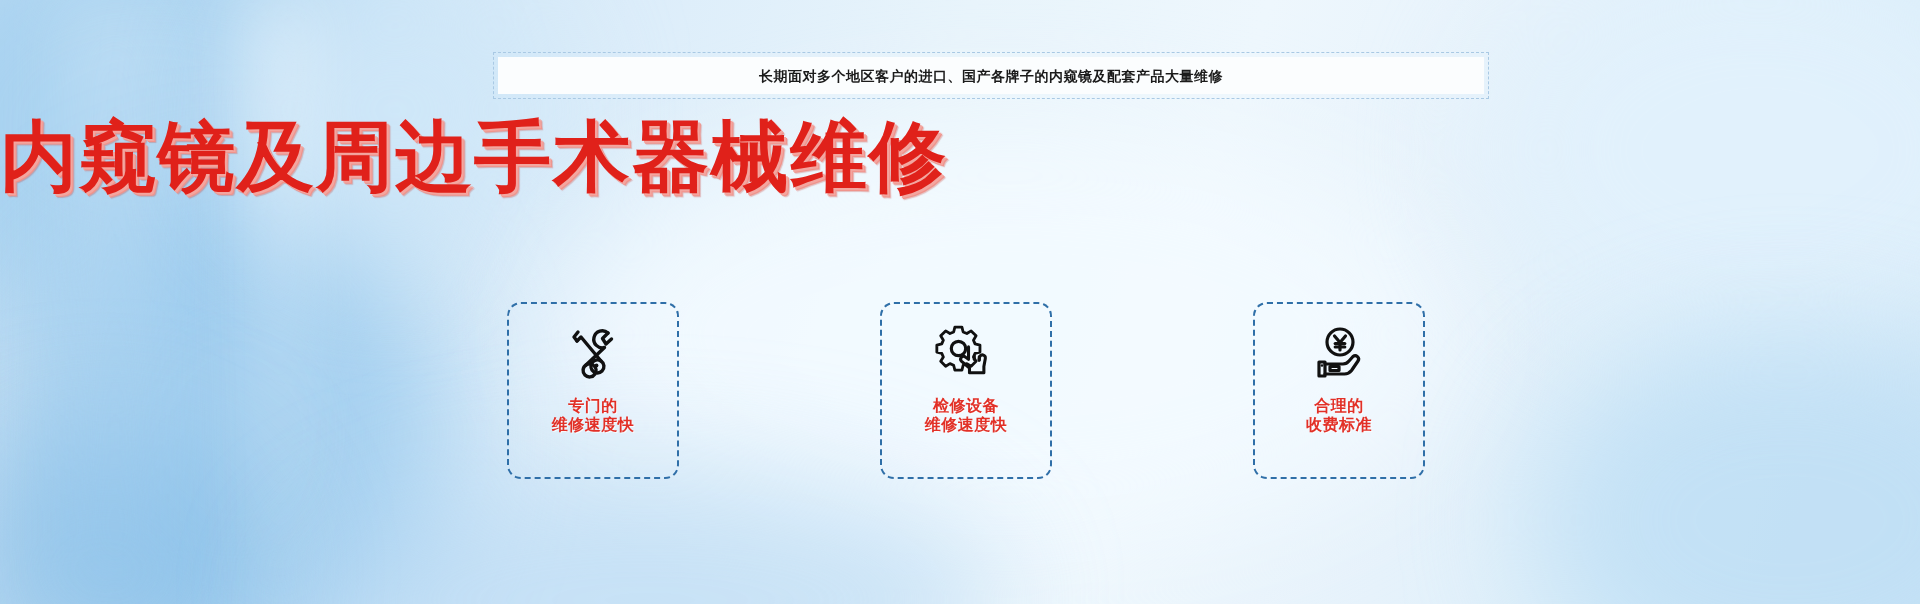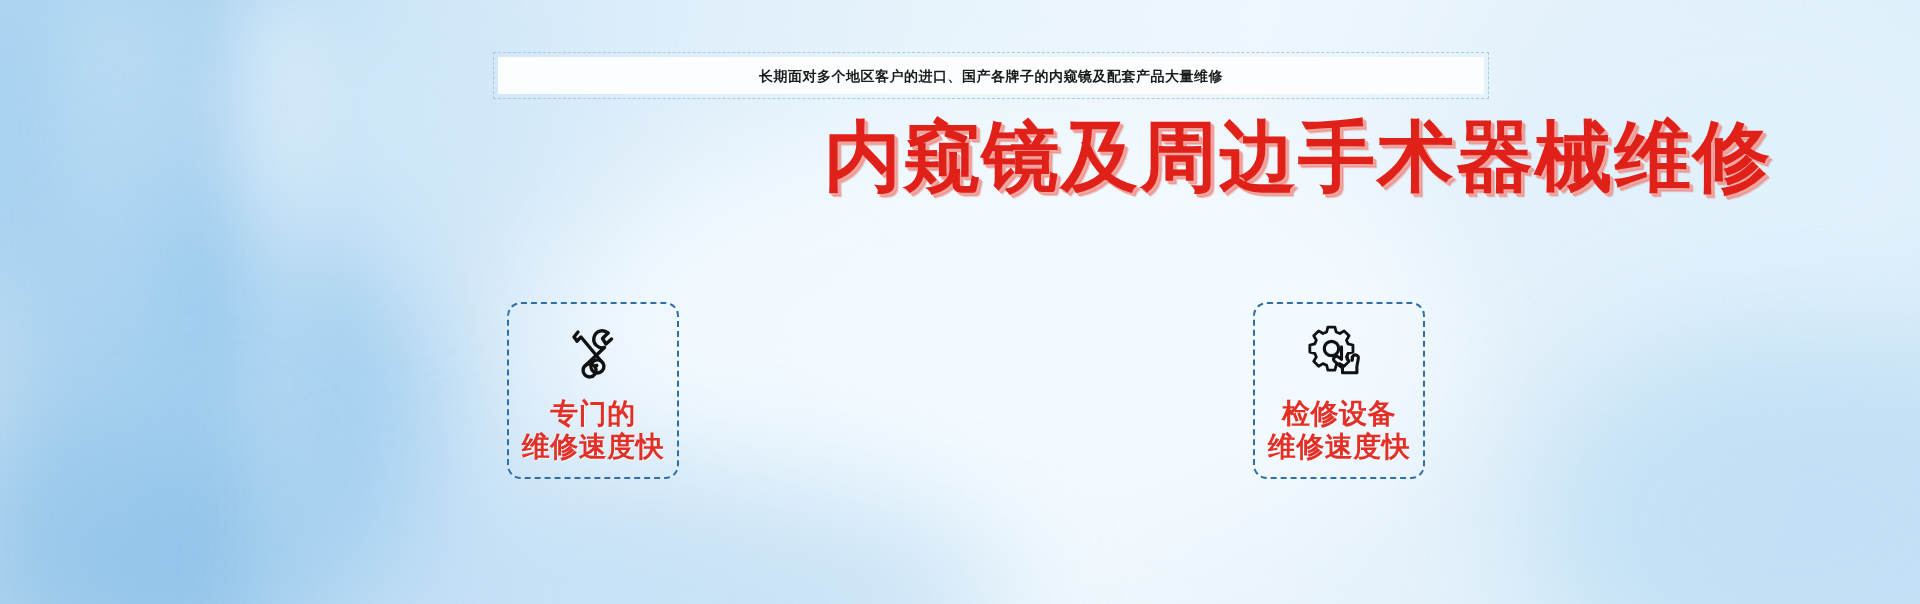--- a/index.html
+++ b/index.html
@@ -132,21 +132,21 @@
     white-space: nowrap;
     line-height: 1;
   }
 
   
   .headline {
     position: absolute;
     left: 0;
     top: 118px;
     width: 1772px;
-    text-align: right;
+    text-align: left;
   }
   .headline-text {
     display: inline-block;
     font-size: 77px;
     font-weight: bold;
     color: #e0211a;
     letter-spacing: 2px;
     line-height: 1;
     font-family: "DejaVu Sans", "Liberation Sans", sans-serif;
     text-shadow:
@@ -183,21 +183,21 @@
     display: flex;
     align-items: center;
     justify-content: center;
   }
   .card-icon svg {
     display: block;
   }
   .card-label {
     margin-top: 10px;
     text-align: center;
-    font-size: 28px;
+    font-size: 16px;
     font-weight: bold;
     color: #e23027;
     line-height: 1.18;
     letter-spacing: 0.5px;
     text-shadow: 1px 1px 0 rgba(255,255,255,0.75);
   }
   .card-label .ln {
     display: block;
   }
 </style>
@@ -262,17 +262,38 @@
             <path d="M43 41 v-3.6" transform="translate(-1,-2) scale(0.96)"></path>
             <path d="M48.2 41.6 v-3.2" transform="translate(-1,-2) scale(0.96)"></path>
           </svg>
         </div>
         <div class="card-label">
           <span class="ln">检修设备</span>
           <span class="ln">维修速度快</span>
         </div>
       </div>
 
+      <div class="card">
+        <div class="card-icon">
+          <svg width="64" height="64" viewBox="0 0 64 64" fill="none" stroke="#111111" stroke-width="3.2" stroke-linecap="round" stroke-linejoin="round">
+
+            <circle cx="33" cy="20" r="13"></circle>
+            <path d="M27.5 14 L33 20.5 L38.5 14"></path>
+            <path d="M33 20.5 V28"></path>
+            <path d="M28.2 21.6 H37.8"></path>
+            <path d="M28.2 25 H37.8"></path>
+
+            <path d="M12 40 h6 v14 h-6 Z"></path>
+            <path d="M18 42 h18 a8 8 0 0 0 6-3 l4-4.5 a3.4 3.4 0 0 1 5 4.5 l-6.5 9.5 a9 9 0 0 1 -7.2 3.5 H18"></path>
+            <path d="M23 44.5 h9 v4 h-9 Z"></path>
+            <circle cx="15" cy="43.5" r="1.3" fill="#111111" stroke="none"></circle>
+          </svg>
+        </div>
+        <div class="card-label">
+          <span class="ln">合理的</span>
+          <span class="ln">收费标准</span>
+        </div>
+      </div>
 
 
     </div>
   </div>
 </div>
 
 </body></html>

